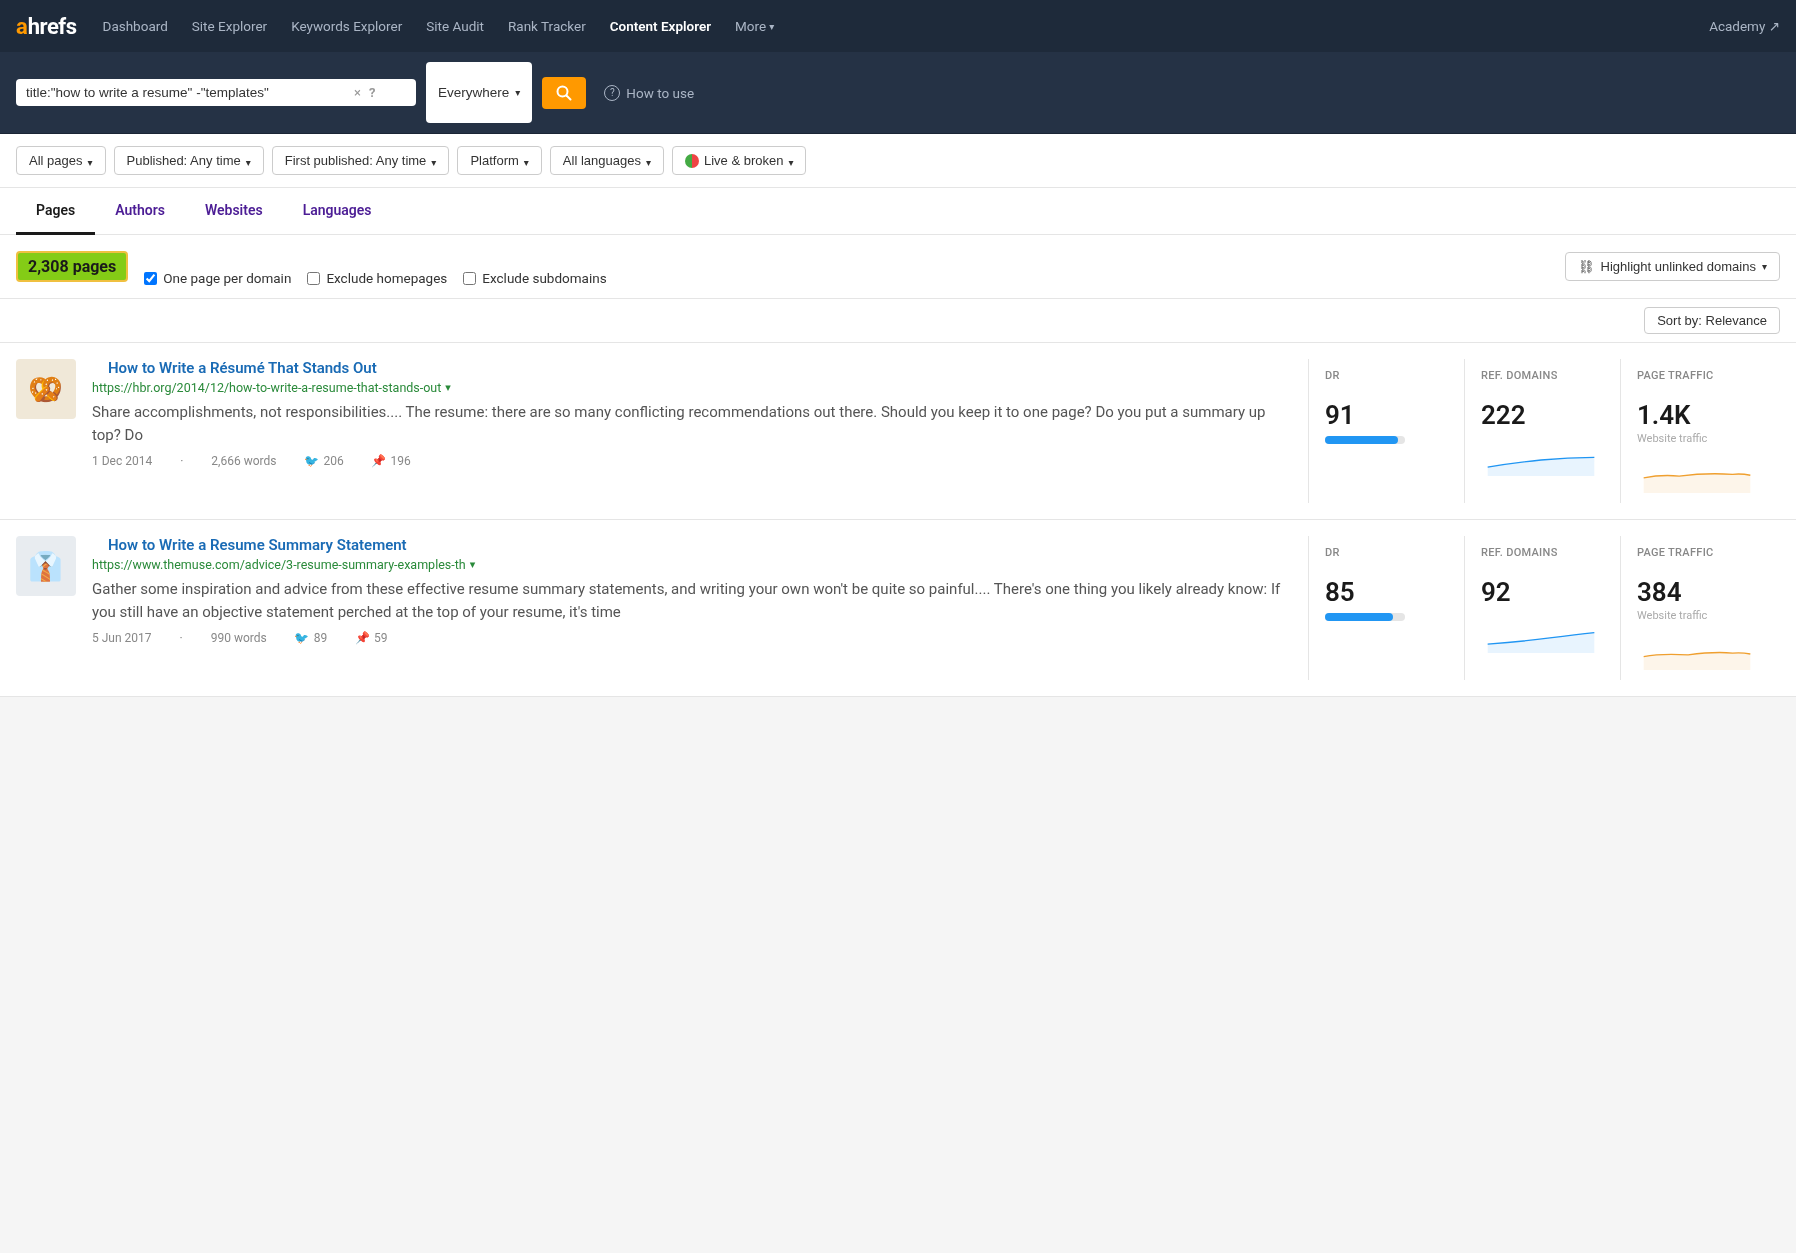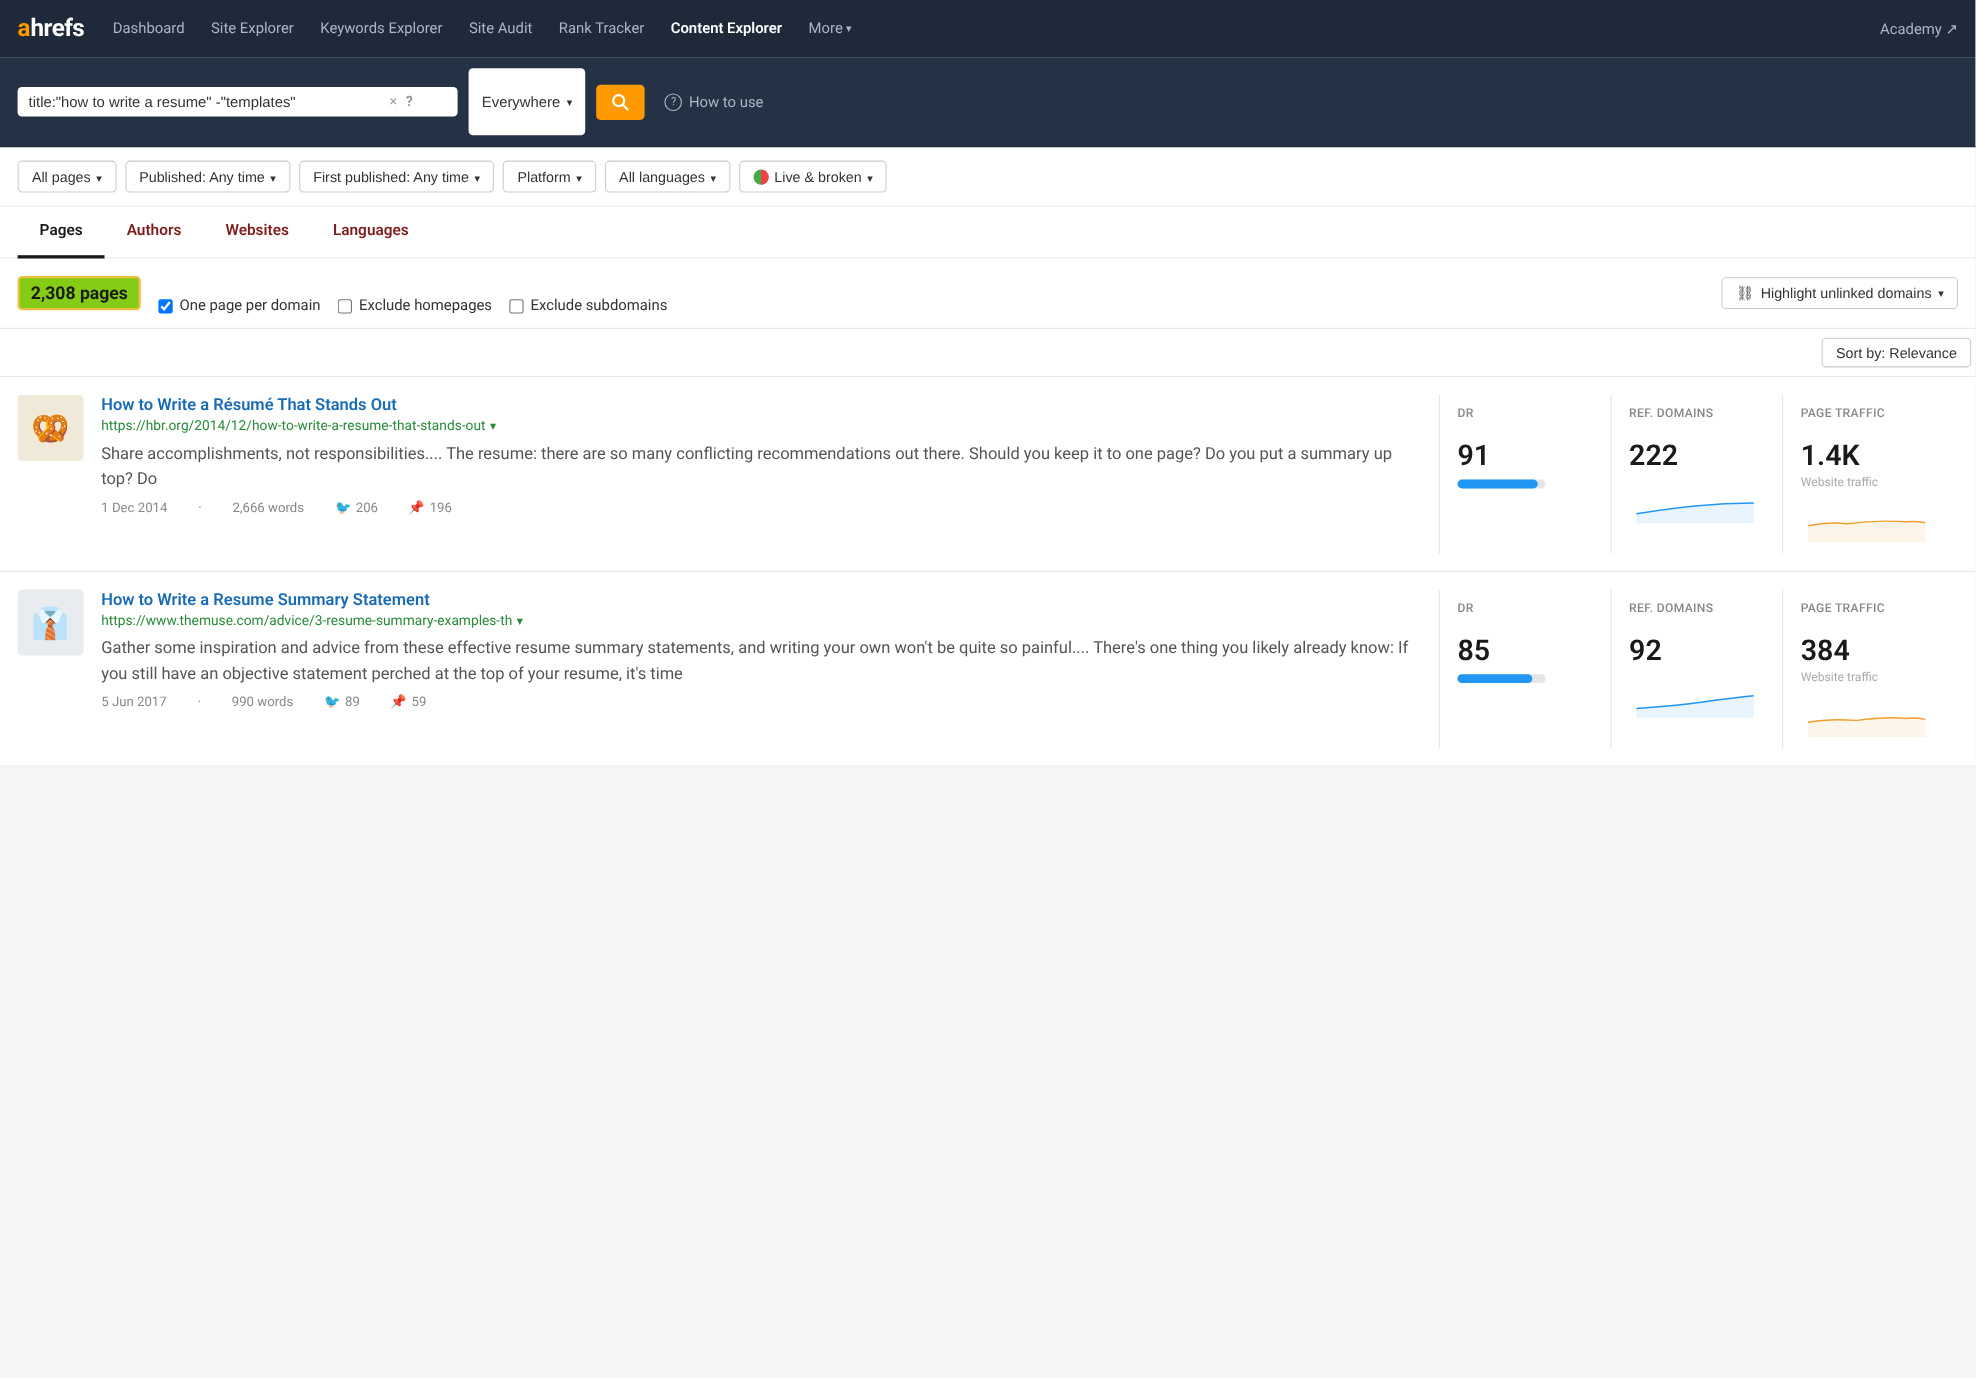--- a/index.html
+++ b/index.html
@@ -152,21 +152,21 @@
       background: white;
       border-bottom: 1px solid #e5e5e5;
       padding: 0 16px;
       display: flex;
       gap: 0;
     }
     .tab {
       padding: 14px 20px;
       font-size: 14px;
       font-weight: 600;
-      color: #7f1d1d;
+      color: #4c1d95;
       cursor: pointer;
       border-bottom: 3px solid transparent;
       margin-bottom: -1px;
     }
     .tab.active {
       color: #1a1a1a;
       border-bottom-color: #1a1a1a;
     }
 
     
@@ -207,21 +207,21 @@
       border-radius: 4px;
       padding: 6px 12px;
       font-size: 13px;
       cursor: pointer;
       color: #333;
     }
 
     
     .sort-row {
       background: white;
-      padding: 8px 4px;
+      padding: 8px 16px;
       display: flex;
       justify-content: flex-end;
       border-bottom: 1px solid #e5e5e5;
     }
     .sort-btn {
       background: white;
       border: 1px solid #ccc;
       border-radius: 4px;
       padding: 5px 12px;
       font-size: 13px;
@@ -259,20 +259,21 @@
       min-width: 0;
     }
     .result-title {
       color: #1a6bb5;
       font-size: 15px;
       font-weight: 600;
       text-decoration: none;
       margin-bottom: 3px;
       display: block;
       cursor: pointer;
+      margin-left: 16px;
     }
     .result-url {
       color: #2a8a3a;
       font-size: 12.5px;
       margin-bottom: 6px;
       display: flex;
       align-items: center;
       gap: 4px;
     }
     .result-url a {

